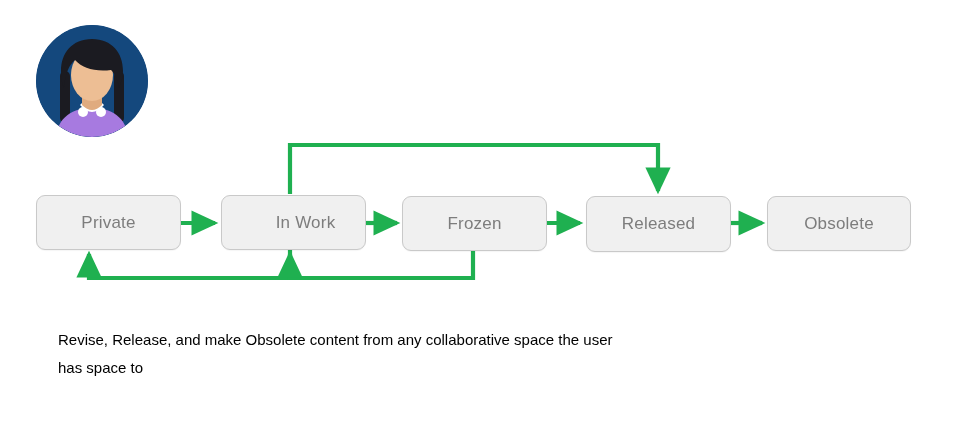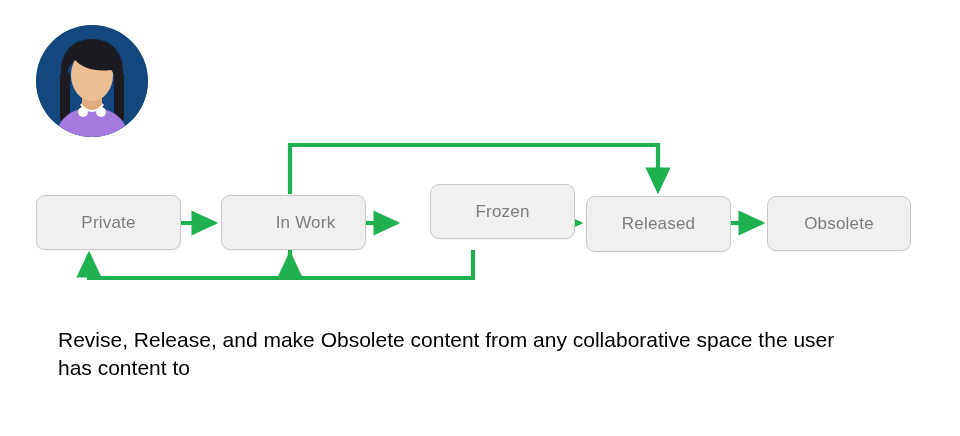--- a/index.html
+++ b/index.html
@@ -29,21 +29,21 @@
     letter-spacing:.2px;
     box-shadow:0 1px 1px rgba(0,0,0,.04);
   }
 
   
   .edges{position:absolute;left:0;top:0;width:960px;height:436px;}
 
   
   .caption{
     position:absolute;left:58px;top:326px;width:860px;
-    color:#000000;font-size:21px;line-height:28px;
+    color:#000000;font-size:15px;line-height:28px;
   }
 </style>
 </head>
 <body>
 
 <div id="stage">
 
   <div class="avatar">
     <svg viewBox="0 0 112 112" xmlns="http://www.w3.org/2000/svg">
       <defs>
@@ -98,30 +98,30 @@
   </svg>
 
   <div class="node" style="left:36px;top:195px;width:145px;height:55px;">
     <span>Private</span>
   </div>
 
   <div class="node" style="left:221px;top:195px;width:145px;height:55px;padding-left:24px;">
     <span>In Work</span>
   </div>
 
-  <div class="node" style="left:402px;top:184px;width:145px;height:55px;margin-left:28px;">
+  <div class="node" style="left:402px;top:196px;width:145px;height:55px;">
     <span>Frozen</span>
   </div>
 
   <div class="node" style="left:767px;top:196px;width:144px;height:55px;">
     <span>Obsolete</span>
   </div>
 
   <div class="node" style="left:586px;top:196px;width:145px;height:56px;">
     <span>Released</span>
   </div>
 
   <div class="caption">
     <div>Revise, Release, and make Obsolete content from any collaborative space the user</div>
-    <div>has content to</div>
+    <div>has space to</div>
   </div>
 
 </div>
 
 </body></html>

